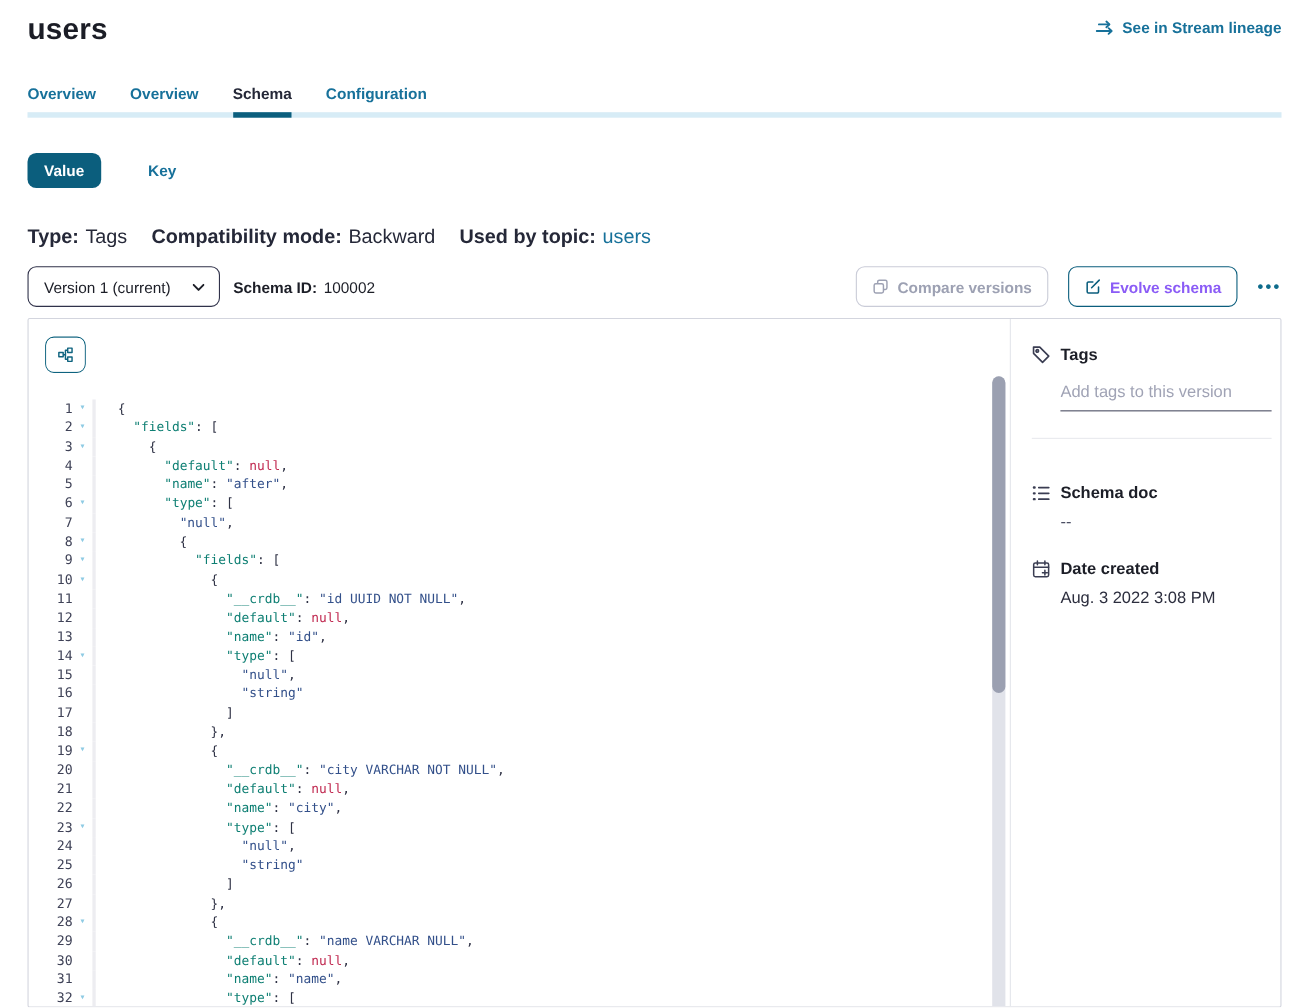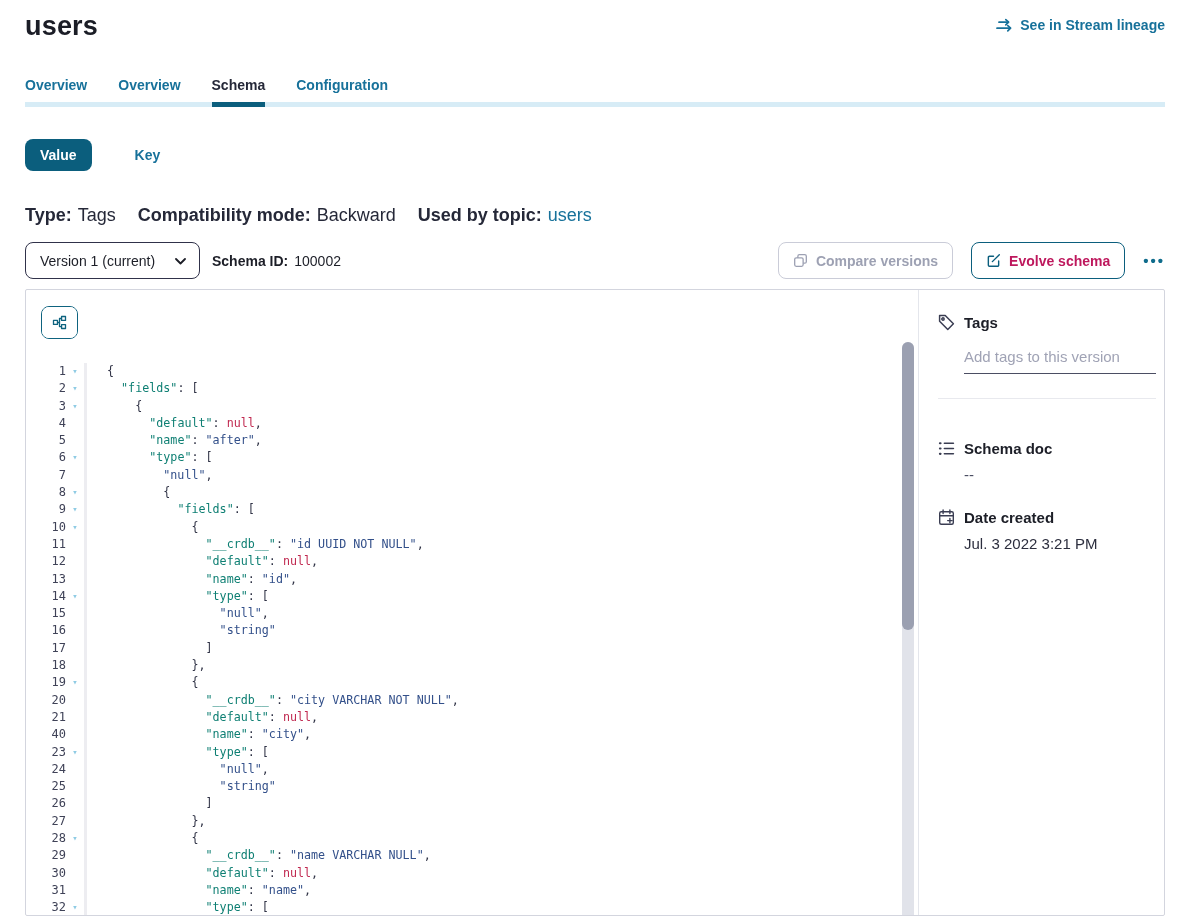--- a/index.html
+++ b/index.html
@@ -31,21 +31,21 @@
   .meta .val.link{color:#17719a;cursor:pointer;}
   
   .toolbar{margin-top:16px;display:flex;align-items:center;}
   .select-box{position:relative;width:175px;height:37px;border:1px solid #30324a;border-radius:8px;display:flex;align-items:center;padding:0 14px;box-sizing:border-box;font-size:14px;color:#1c1e27;cursor:pointer;background:#fff;}
   .select-box svg{position:absolute;right:13px;top:15px;}
   .schema-id{display:flex;gap:6px;font-size:14px;margin-left:12px;}
   .schema-id .lbl{font-weight:700;}
   .tb-right{margin-left:auto;display:flex;align-items:center;gap:18px;}
   .btn{display:flex;align-items:center;gap:8px;font-size:14px;font-weight:600;padding:0 14px;height:37px;border-radius:8px;background:#fff;box-sizing:border-box;cursor:pointer;}
   .btn.disabled{border:1px solid #caccd8;color:#9da1b3;cursor:default;}
-  .btn.outline{border:1px solid #0b5e7d;color:#be185d;justify-content:flex-end;}
+  .btn.outline{border:1px solid #0b5e7d;color:#8b5cf6;justify-content:flex-end;}
   .ellipsis{color:#0f6c8c;font-size:15px;font-weight:700;letter-spacing:2px;cursor:pointer;margin-left:0px;}
   
   .panel{margin-top:10px;flex:1;min-height:0;border:1px solid #d3d5de;border-radius:2px;display:flex;overflow:hidden;background:#fff;}
   .editor{width:892px;flex:none;position:relative;overflow:hidden;}
   
   .view-toggle{position:absolute;top:16px;left:15px;display:inline-flex;border:1px solid #0e637f;border-radius:8px;overflow:hidden;height:33px;box-sizing:border-box;}
   .seg{width:35px;display:flex;align-items:center;justify-content:center;cursor:pointer;}
   .seg.tree{background:#fff;color:#0e637f;}
   .seg.code{background:#0e637f;color:#fff;font-family:"DejaVu Sans Mono",monospace;font-size:10px;font-weight:700;}
   
@@ -279,21 +279,21 @@
             <span class="ln">20</span>
             <span class="fold"></span>
             <span class="ct"><span class="tok-p">              </span><span class="tok-k">"__crdb__"</span><span class="tok-p">: </span><span class="tok-s">"city VARCHAR NOT NULL"</span><span class="tok-p">,</span></span>
           </div>
           <div class="cl">
             <span class="ln">21</span>
             <span class="fold"></span>
             <span class="ct"><span class="tok-p">              </span><span class="tok-k">"default"</span><span class="tok-p">: </span><span class="tok-n">null</span><span class="tok-p">,</span></span>
           </div>
           <div class="cl">
-            <span class="ln">40</span>
+            <span class="ln">22</span>
             <span class="fold"></span>
             <span class="ct"><span class="tok-p">              </span><span class="tok-k">"name"</span><span class="tok-p">: </span><span class="tok-s">"city"</span><span class="tok-p">,</span></span>
           </div>
           <div class="cl">
             <span class="ln">23</span>
             <span class="fold">▾</span>
             <span class="ct"><span class="tok-p">              </span><span class="tok-k">"type"</span><span class="tok-p">: [</span></span>
           </div>
           <div class="cl">
             <span class="ln">24</span>
@@ -385,19 +385,19 @@
           <span class="ic">
             <svg width="17" height="17" viewBox="0 0 16 16" fill="none" stroke="#3a3d52" stroke-width="1.3" stroke-linecap="round" stroke-linejoin="round">
               <rect x="1.6" y="2.6" width="12.8" height="11.8" rx="1.4"></rect>
               <path d="M4.8 1 V4.2 M11.2 1 V4.2 M1.6 6.3 H14.4"></path>
               <path d="M11.2 8.8 V13 M9.1 10.9 H13.3"></path>
             </svg>
           </span>
           <span class="sec-title">Date created</span>
         </div>
         <div class="sec-body">
-          <div class="sec-val dark">Jul. 3 2022 3:21 PM</div>
+          <div class="sec-val dark">Aug. 3 2022 3:08 PM</div>
         </div>
       </div>
 
     </div>
   </div>
 </div>
 
 </body></html>

